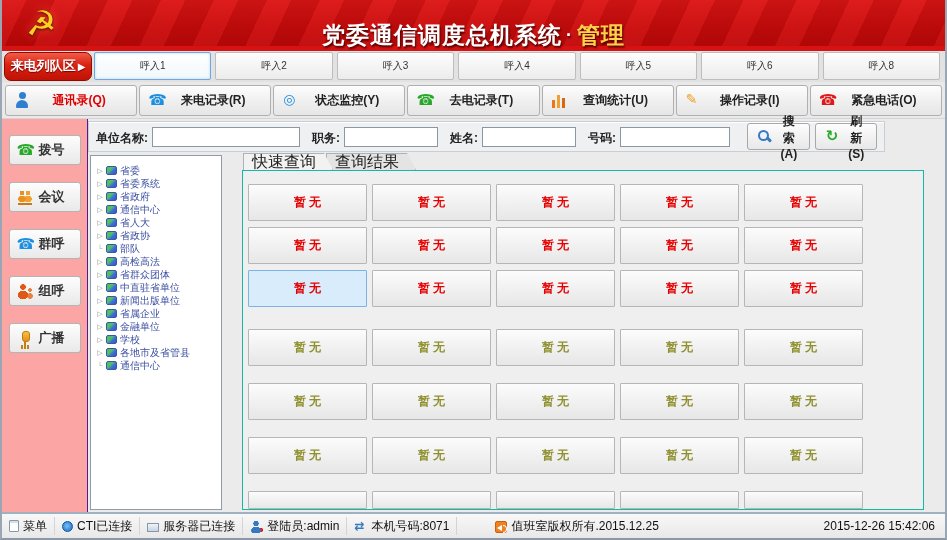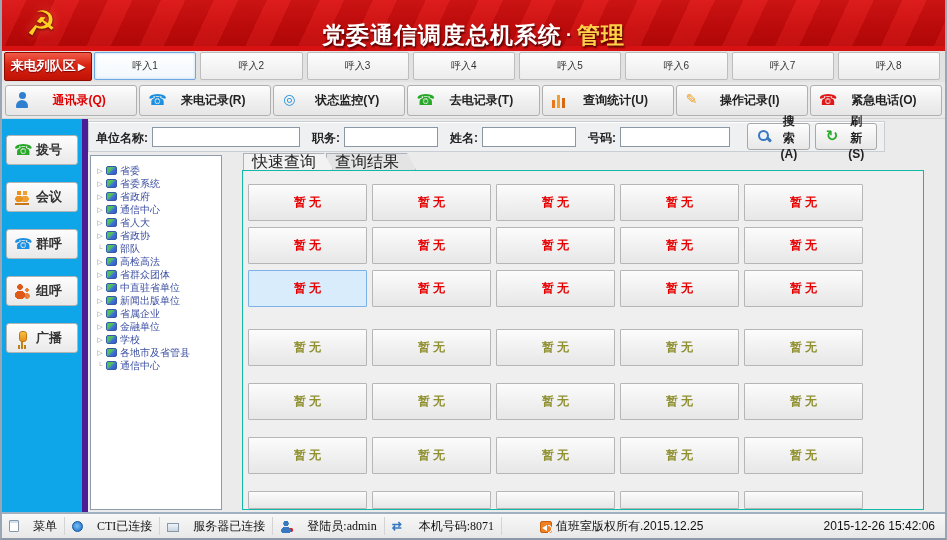--- a/index.html
+++ b/index.html
@@ -20,21 +20,21 @@
     color:#ffffff; text-shadow:1px 2px 2px rgba(60,0,0,.85); letter-spacing:1px; }
   .app-title .sep { margin:0 4px; font-size:18px; }
   .app-title .mode { color:#ffd24a; }
 
   
   .tabrow { flex:0 0 auto; height:36px; border-top:5px solid #d81212; background:#e2e2e2;
     display:flex; align-items:center; padding:1px 3px 2px 2px; }
   .queue-btn { width:88px; height:29px; display:flex; align-items:center; justify-content:center;
     gap:2px; color:#fff; font-size:13px; font-weight:bold; cursor:pointer;
     background:linear-gradient(180deg,#f25a48 0%, #d92313 45%, #c01205 100%);
-    border:1px solid #8f0b00; border-radius:2px; text-shadow:0 1px 1px #700; }
+    border:1px solid #8f0b00; border-radius:7px; text-shadow:0 1px 1px #700; }
   .queue-btn .arrow { font-size:10px; }
   .htab { flex:1; height:28px; margin:0 2px; line-height:26px; text-align:center; font-size:10px;
     color:#333; background:linear-gradient(180deg,#fdfdfd,#ececec); border:1px solid #bdbdbd;
     border-radius:2px; cursor:pointer; }
   .htab.active { border:1px solid #6fa8e0; background:linear-gradient(180deg,#ffffff,#f2f8fd);
     box-shadow:inset 0 0 3px #bcd8f0; }
 
   
   .toolbar { flex:0 0 auto; height:37px; background:#e9e9e9; display:flex; align-items:center;
     padding:0 2px; border-bottom:1px solid #d5d5d5; }
@@ -92,22 +92,22 @@
     background:#c08018; box-shadow:-3px 4px 0 0 #c08018, 0 4px 0 0 #c08018, 3px 4px 0 0 #c08018; }
   .search-icon::before { content:""; position:absolute; left:1px; top:1px; width:7px; height:7px;
     border:2px solid #3a78c0; border-radius:50%; background:#eaf2fb; }
   .search-icon::after { content:""; position:absolute; left:9px; top:9px; width:6px; height:2.5px;
     background:#3a78c0; transform:rotate(45deg); border-radius:1px; }
   .refresh-icon::before { content:"↻"; position:absolute; left:1px; top:-2px; font-size:15px;
     font-weight:bold; color:#28a828; }
 
   
   .main { flex:1; display:flex; min-height:0; background:#ebebeb; }
-  .side-col { width:86px; flex:0 0 auto; border-right:6px solid #4c1d95; padding-top:16px;
-    background:#0ea5e9; }
+  .side-col { width:86px; flex:0 0 auto; border-right:1px solid #4c1d95; padding-top:16px;
+    background:#fca5a5; }
   .sbtn { width:72px; height:30px; margin:0 auto 17px auto; display:flex; align-items:center;
     padding:0 7px; background:linear-gradient(180deg,#fdfdfd,#e9e9e9); border:1px solid #b4b4b4;
     border-radius:3px; font-family:inherit; font-size:13px; font-weight:bold; color:#333; cursor:pointer; }
   .sbtn .icon { margin-right:6px; }
 
   .right-col { flex:1; display:flex; flex-direction:column; min-width:0; }
   .filter-row { flex:0 0 auto; height:34px; padding-top:2px; }
   .filter-box { width:797px; height:31px; display:flex; align-items:center; padding:0 7px;
     border:1px solid #c9ced4; box-shadow:inset 0 1px 0 #ffffff; background:#eff0f1; }
   .ffield { display:flex; align-items:flex-end; margin-right:12px; }
@@ -151,22 +151,22 @@
     border:1px solid #b6b6b6; border-radius:1px; font-family:inherit; font-size:12px;
     font-weight:bold; letter-spacing:3px; text-indent:3px; cursor:pointer; }
   .grid-row.red .cell { color:#e60000; }
   .grid-row.olive .cell { color:#8f9030; }
   .grid-row.partial .cell { height:18px; }
   .cell.hl { background:#d9ecfc; border-color:#7cb2e8; }
 
   
   .statusbar { flex:0 0 auto; height:26px; display:flex; align-items:center; font-size:12px;
     color:#111; background:linear-gradient(180deg,#f8f8f8,#e8e8e8); border-top:2px solid #9fb0c0; }
-  .seg { display:flex; align-items:center; gap:14px; padding:0 7px; height:18px;
-    border-right:1px solid #d4d4d4; white-space:nowrap;font-family:Liberation Serif, serif; }
+  .seg { display:flex; align-items:center; gap:4px; padding:0 7px; height:18px;
+    border-right:1px solid #d4d4d4; white-space:nowrap; }
   .announce { display:flex; align-items:center; gap:4px; margin-left:38px; white-space:nowrap; }
   .datetime { margin-left:auto; padding-right:10px; white-space:nowrap; }
 
   .sicon { display:inline-block; position:relative; width:13px; height:13px; flex:0 0 auto; }
   .menu-icon { width:10px; height:12px; background:#fff; border:1px solid #8898a8; border-radius:1px;
     box-shadow:inset 0 2px 0 #cfe0ef; }
   .cti-status-icon { width:11px; height:11px; margin-top:1px; border-radius:50%;
     background:radial-gradient(circle at 4px 4px,#78c0f8,#1868c0); border:1px solid #1054a0; }
   .server-status-icon { width:12px; height:9px; margin-top:2px; border:1px solid #8898a8;
     background:linear-gradient(#eef4fa,#c8d4e0); }
@@ -209,21 +209,20 @@
       <div class="htab">呼入2</div>
 
       <div class="htab">呼入3</div>
 
       <div class="htab">呼入4</div>
 
       <div class="htab">呼入5</div>
 
       <div class="htab">呼入6</div>
 
-      <div class="htab">呼入7</div>
 
       <div class="htab">呼入8</div>
 
   </div>
 
   <nav class="toolbar">
 
       <button class="tbtn accent">
         <span class="icon contacts-icon"></span>
         <span class="tlabel">通讯录(Q)</span>

